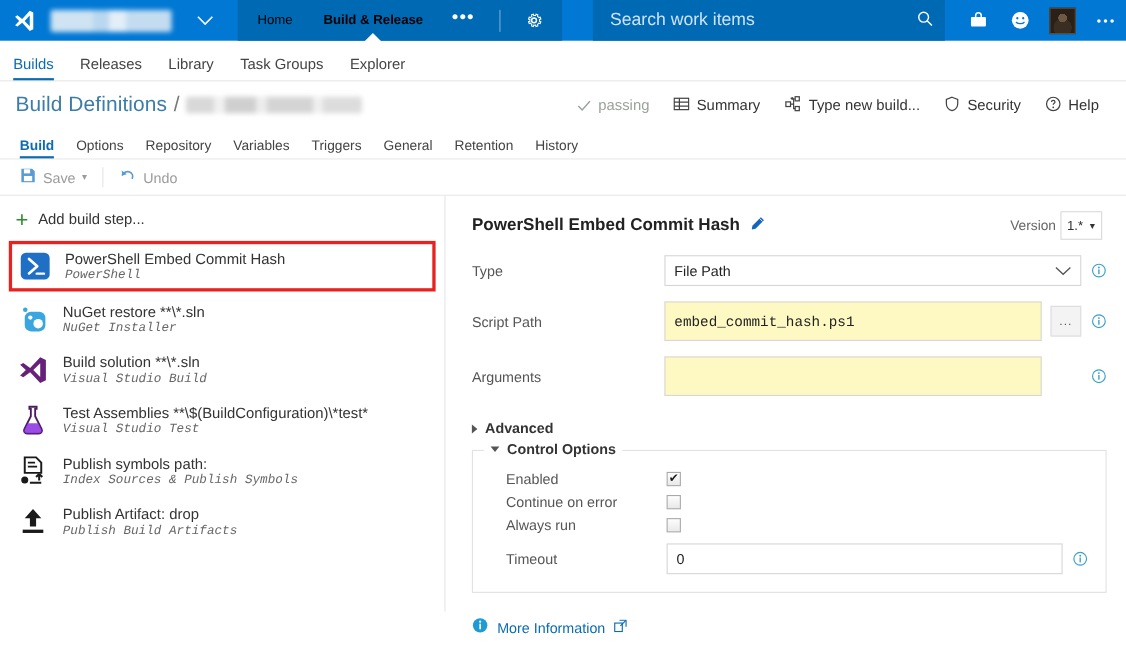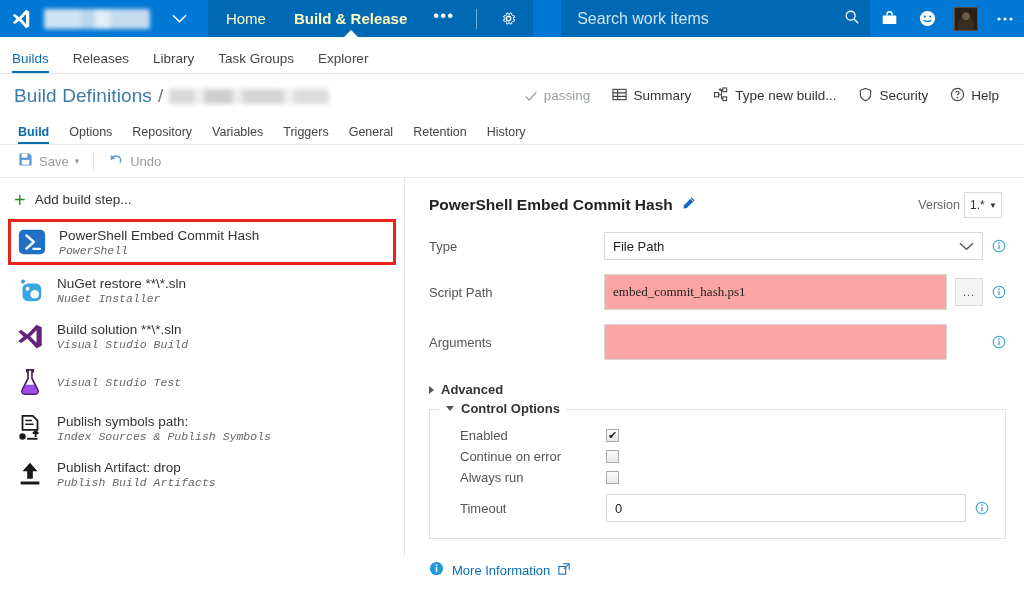--- a/index.html
+++ b/index.html
@@ -17,21 +17,21 @@
     color:#fff; position:relative;
   }
   .vs-logo { width:44px; display:flex; align-items:center; justify-content:center; }
   .vs-logo svg { display:block; }
   .org-chip { width:110px; height:20px; margin-left:2px;
     background:linear-gradient(90deg,#cfe3f2 0 35%, #b9d7ee 35% 48%, #e2eef8 48% 62%, #c4dcf0 62% 100%);
     filter: blur(2.2px); border-radius:2px; }
   .chev-wrap { width:60px; display:flex; align-items:center; justify-content:center;
     height:37px; cursor:pointer; }
   .nav-hub { display:flex; align-items:center; height:37px; background:#0069b4; padding:0 4px; }
-  .nav-item { padding:0 14px; height:37px; line-height:37px; font-size:15px; color:#fef9c3;
+  .nav-item { padding:0 14px; height:37px; line-height:37px; font-size:12px; color:#000000;
      position:relative; cursor:pointer; white-space:nowrap; }
   .nav-item.active { font-weight:bold; }
   .nav-item.active::after {
     content:""; position:absolute; left:50%; bottom:-1px; transform:translateX(-50%);
     border-left:8px solid transparent; border-right:8px solid transparent;
     border-bottom:8px solid #fff;
   }
   .nav-dots { padding:0 12px; height:37px; line-height:32px; font-size:17px; cursor:pointer; letter-spacing:1px;}
   .nav-sep { width:1px; height:20px; background:rgba(255,255,255,.45); margin:0 10px; }
   .gear-btn { width:42px; height:37px; display:flex; align-items:center; justify-content:center; cursor:pointer;}
@@ -111,21 +111,21 @@
   .ver-wrap { margin-left:auto; display:flex; align-items:center; gap:4px; }
   .ver-label { font-size:12.5px; color:#666; }
   .ver-sel { width:38px; height:26px; border:1px solid #d9d9d9; display:flex; align-items:center;
     justify-content:space-between; padding:0 4px 0 5px; font-size:12px; color:#333; cursor:pointer; }
   .caret-sm { font-size:8px; }
 
   .frow { display:flex; align-items:center; margin-top:14px; padding-right:18px; }
   .flabel { width:175px; font-size:13px; color:#555; flex:0 0 175px; }
   .fctl { display:flex; align-items:center; flex:1; gap:8px; }
   .fin { flex:1; height:28px; border:1px solid #d6d6d6; padding:17px 8px; font-size:13px; color:#222;
-    font-family:Liberation Serif, serif; outline:none; background:#fca5a5; }
+    font-family:Liberation Mono, monospace; outline:none; background:#fef9c3; }
   .fsel { flex:1; height:28px; border:1px solid #d6d6d6; padding:0 8px; font-size:13px; color:#222;
     display:flex; align-items:center; cursor:pointer; }
   .fsel .chev { margin-left:auto; color:#555; }
   .btn-dots { width:28px; height:28px; border:1px solid #dcdcdc; background:#f3f3f3;
     display:flex; align-items:center; justify-content:center; font-size:11px; color:#555;
     cursor:pointer; letter-spacing:1px; }
   .info-i { width:15px; flex:0 0 15px; display:flex; align-items:center; justify-content:center; cursor:pointer; }
 
   .adv { margin-top:22px; display:flex; align-items:center; gap:7px; font-size:13px;
     font-weight:bold; color:#333; cursor:pointer; }
@@ -357,20 +357,21 @@
       </div>
 
       <div class="step">
         <span class="step-icon">
           <svg width="30" height="30" viewBox="0 0 32 32">
               <path d="M12.5 3h7v2h-1.4v7.2l6.3 12.4c1 2-0.4 4.4-2.7 4.4H10.3c-2.3 0-3.7-2.4-2.7-4.4l6.3-12.4V5h-1.4z" fill="none" stroke="#4a1c5e" stroke-width="1.8"></path>
               <path d="M11 19h10l3.4 6.6c.7 1.4-.3 3-1.9 3H9.5c-1.6 0-2.6-1.6-1.9-3z" fill="#8a2be2" opacity=".85"></path>
             </svg>
         </span>
         <span class="step-txt">
+          <div class="step-title">Test Assemblies **\$(BuildConfiguration)\*test*</div>
           <div class="step-sub">Visual Studio Test</div>
         </span>
       </div>
 
       <div class="step">
         <span class="step-icon">
           <svg width="30" height="30" viewBox="0 0 32 32">
               <path d="M8 3h11l5 5v10H8z" fill="none" stroke="#1a1a1a" stroke-width="1.9"></path>
               <path d="M11 8h7M11 12h9" stroke="#1a1a1a" stroke-width="1.6"></path>
               <circle cx="8" cy="25" r="3.4" fill="#1a1a1a"></circle>

